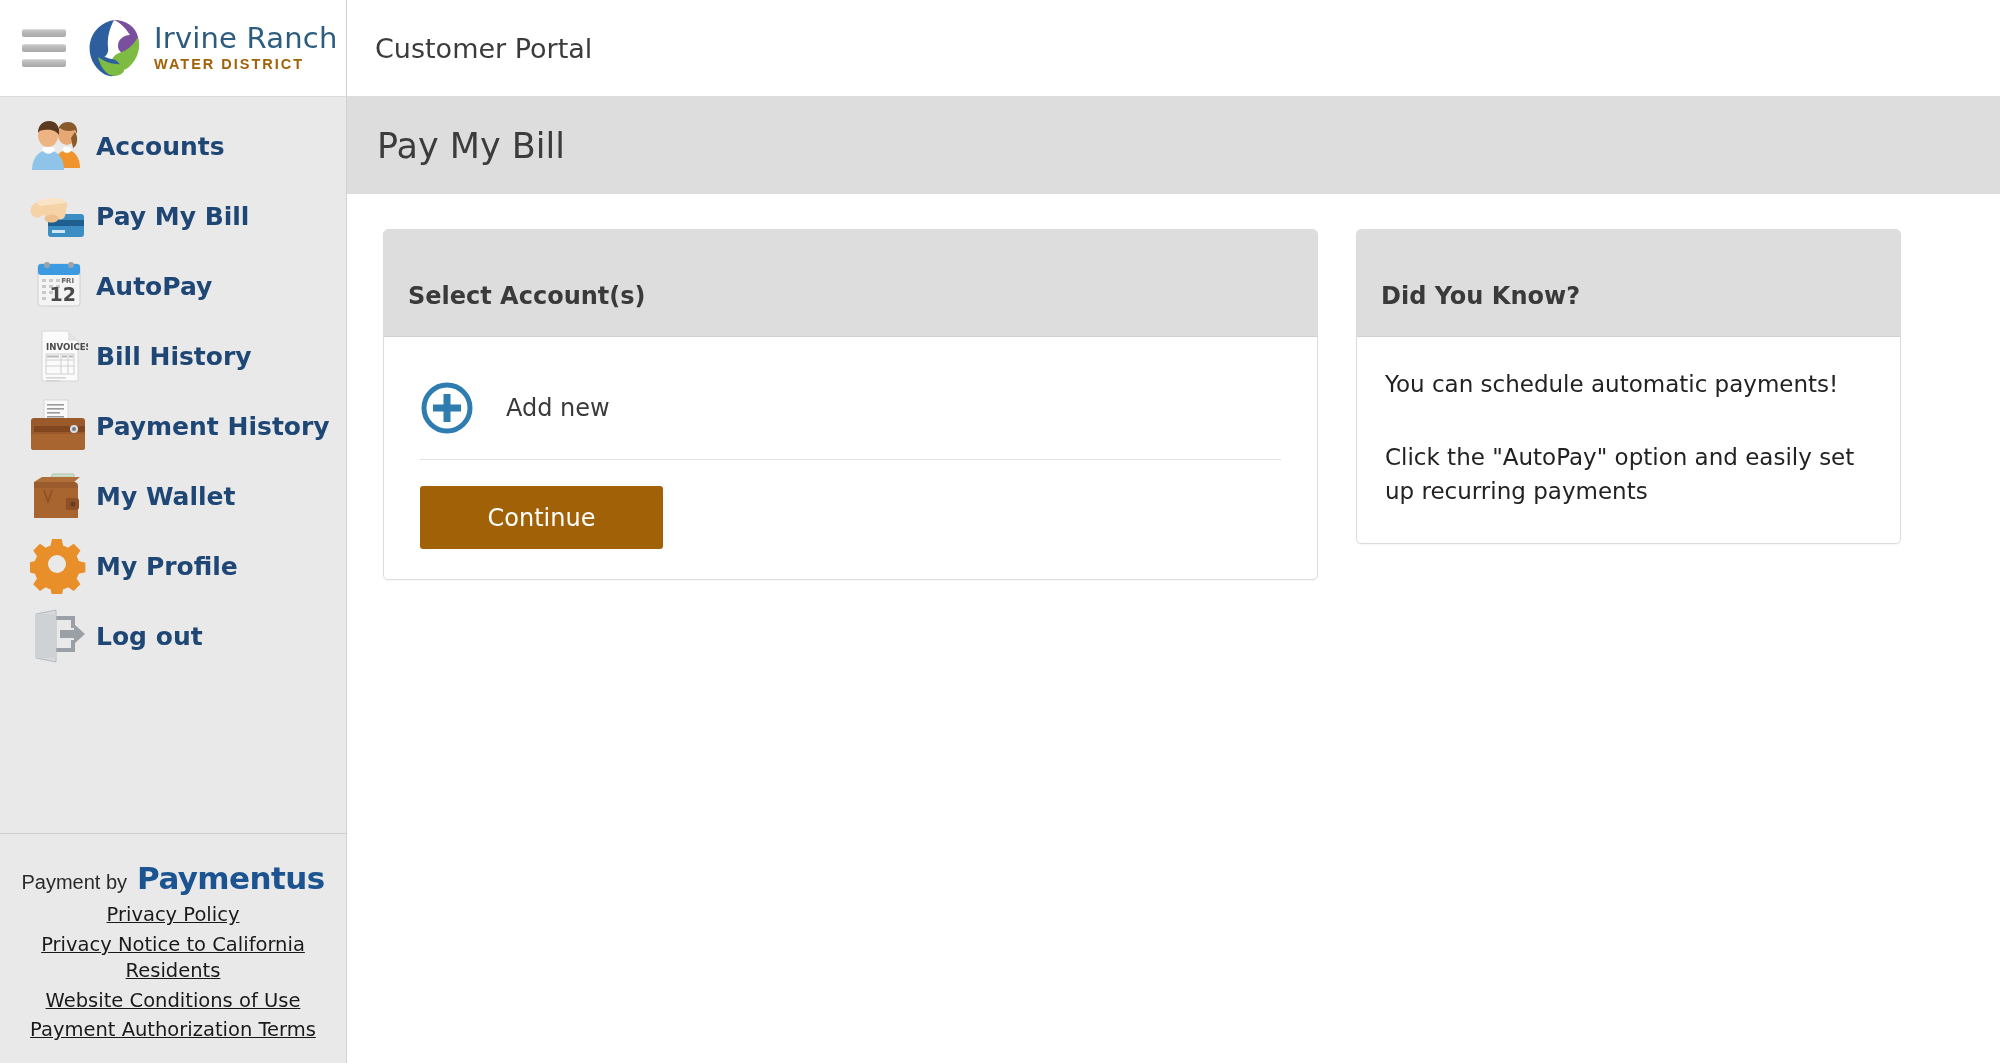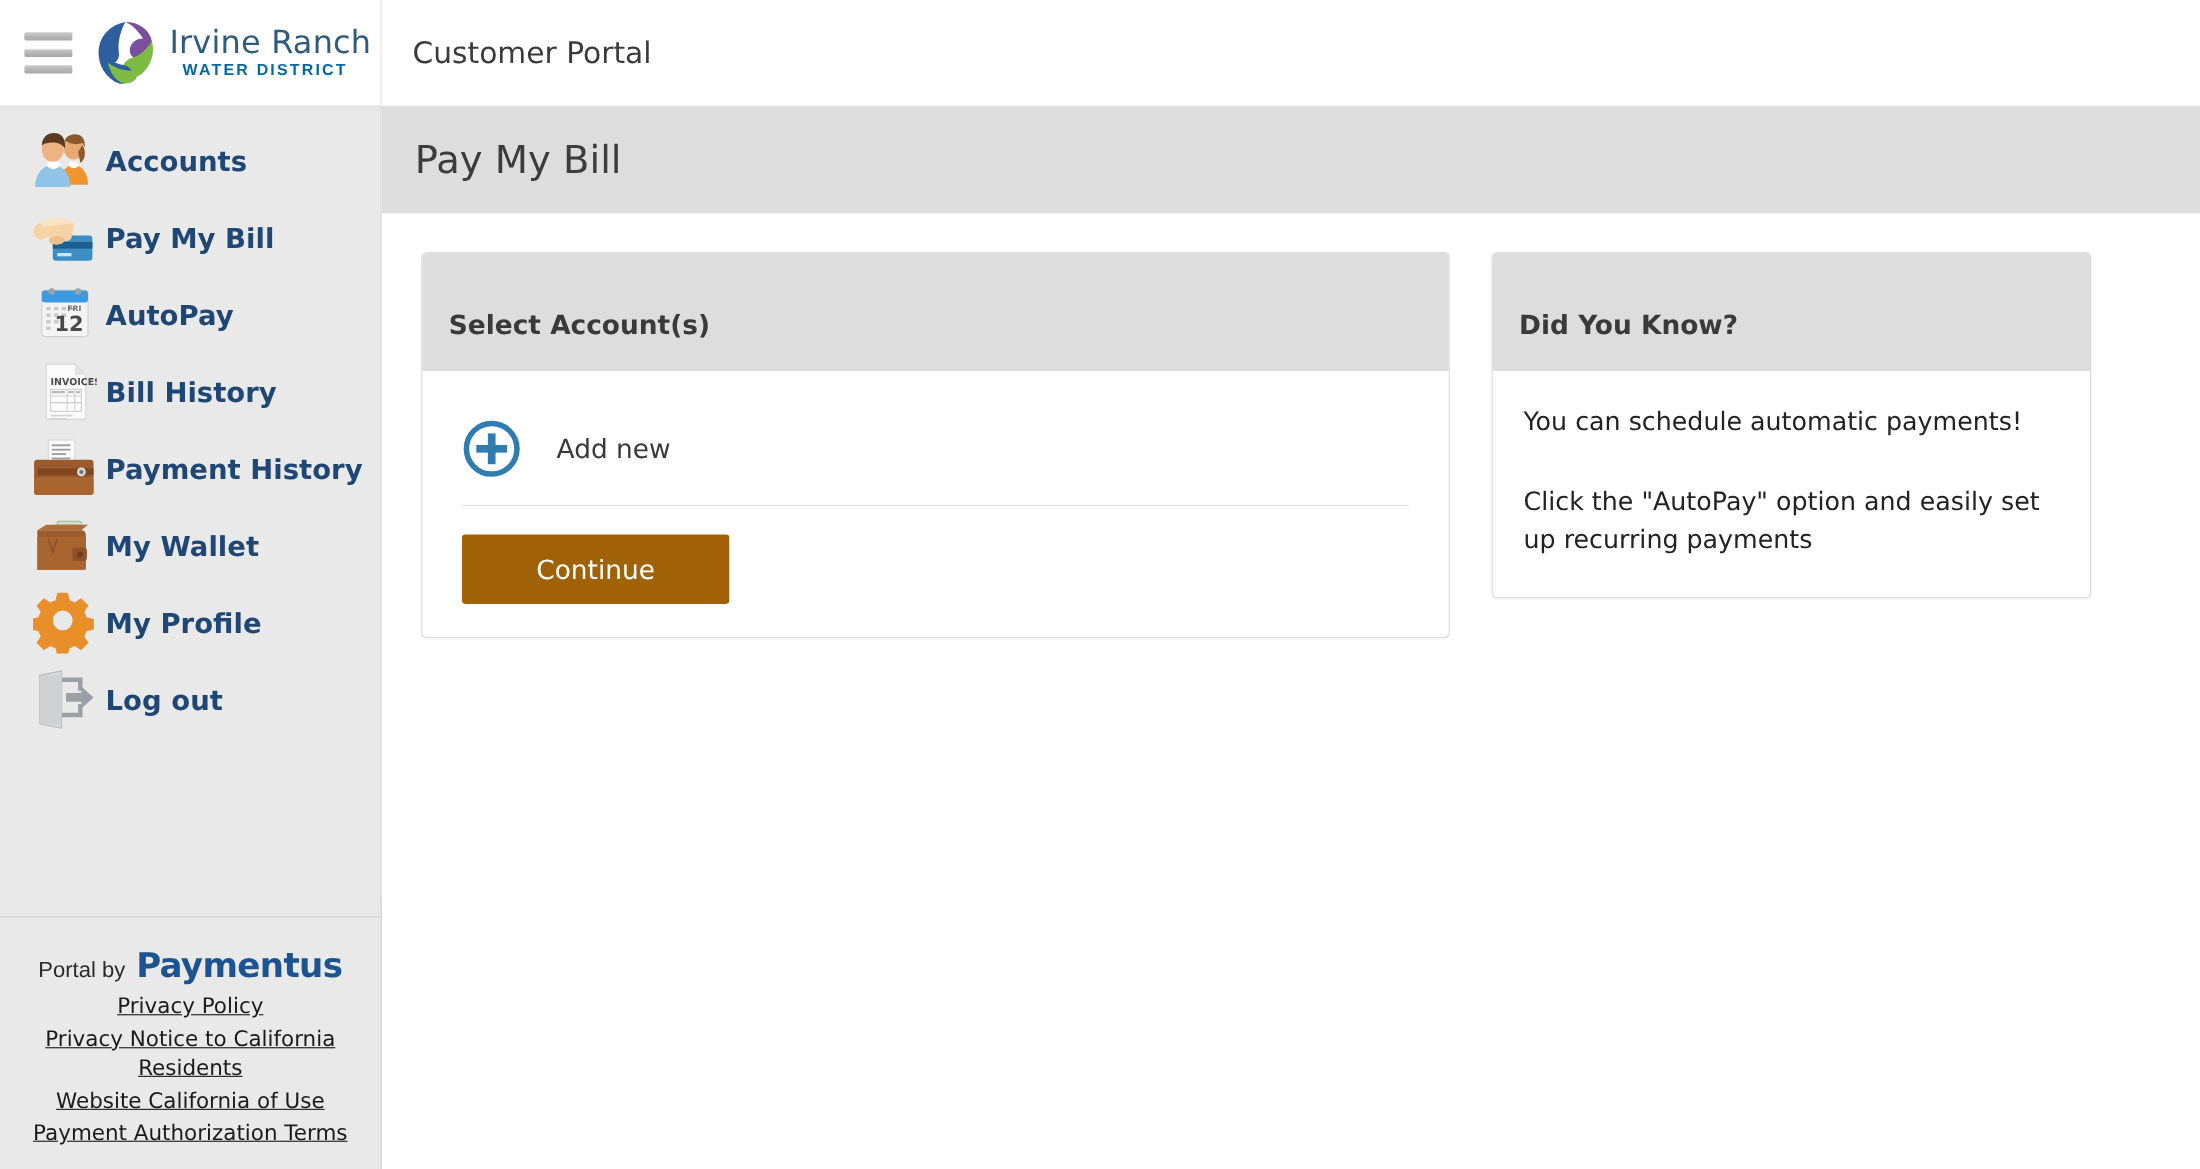--- a/index.html
+++ b/index.html
@@ -34,22 +34,22 @@
     border-top: 1px solid #d8d8d8;
   }
   .logo-wrap { display: flex; align-items: center; gap: 10px; }
   .logo-mark { width: 60px; height: 62px; flex: 0 0 60px; }
   .logo-text { display: flex; flex-direction: column; line-height: 1; }
   .logo-title {
     font-size: 29px; color: #2e5c7e; letter-spacing: .2px;
     font-family: "DejaVu Sans", sans-serif; font-weight: 400;
   }
   .logo-sub {
-    font-size: 14.5px; color: #0369a1; font-weight: bold;
-    letter-spacing: 2.0px; margin-top: 4px; margin-left: 12px;
+    font-size: 14.5px; color: #a16207; font-weight: bold;
+    letter-spacing: 2.0px; margin-top: 4px;
   }
 
   .nav { flex: 1 1 auto; padding-top: 14px; }
   .nav-item {
     display: flex; align-items: center; height: 70px;
     padding-left: 30px; gap: 8px; cursor: pointer; text-decoration: none;
   }
   .nav-icon { width: 58px; height: 56px; flex: 0 0 58px; position: relative; }
   .nav-label {
     font-size: 25px; color: #1f4776; font-weight: 600;
@@ -292,26 +292,26 @@
           <path d="M6 6 l20 -4 v52 l-20 -4 z" fill="#d7d9db" stroke="#b5b9bd"></path>
           <path d="M6 6 h20 v44 h-20 z" fill="#cfd2d5"></path>
           <path d="M30 22 h14 v-6 l11 10 l-11 10 v-6 h-14 z" fill="#9aa0a6"></path>
         </svg>
         <span class="nav-label">Log out</span>
       </a>
     </nav>
 
     <div class="side-footer">
       <div class="powered">
-        <span class="powered-by">Portal by</span>
+        <span class="powered-by">Payment by</span>
         <span class="paymentus">Paymentus</span>
       </div>
       <a class="legal-link">Privacy Policy </a>
       <a class="legal-link">Privacy Notice to California Residents </a>
-      <a class="legal-link">Website California of Use </a>
+      <a class="legal-link">Website Conditions of Use </a>
       <a class="legal-link">Payment Authorization Terms</a>
     </div>
   </aside>
 
   <main class="main">
 
     <header class="topbar">
       <span class="topbar-title">Customer Portal</span>
     </header>
 

